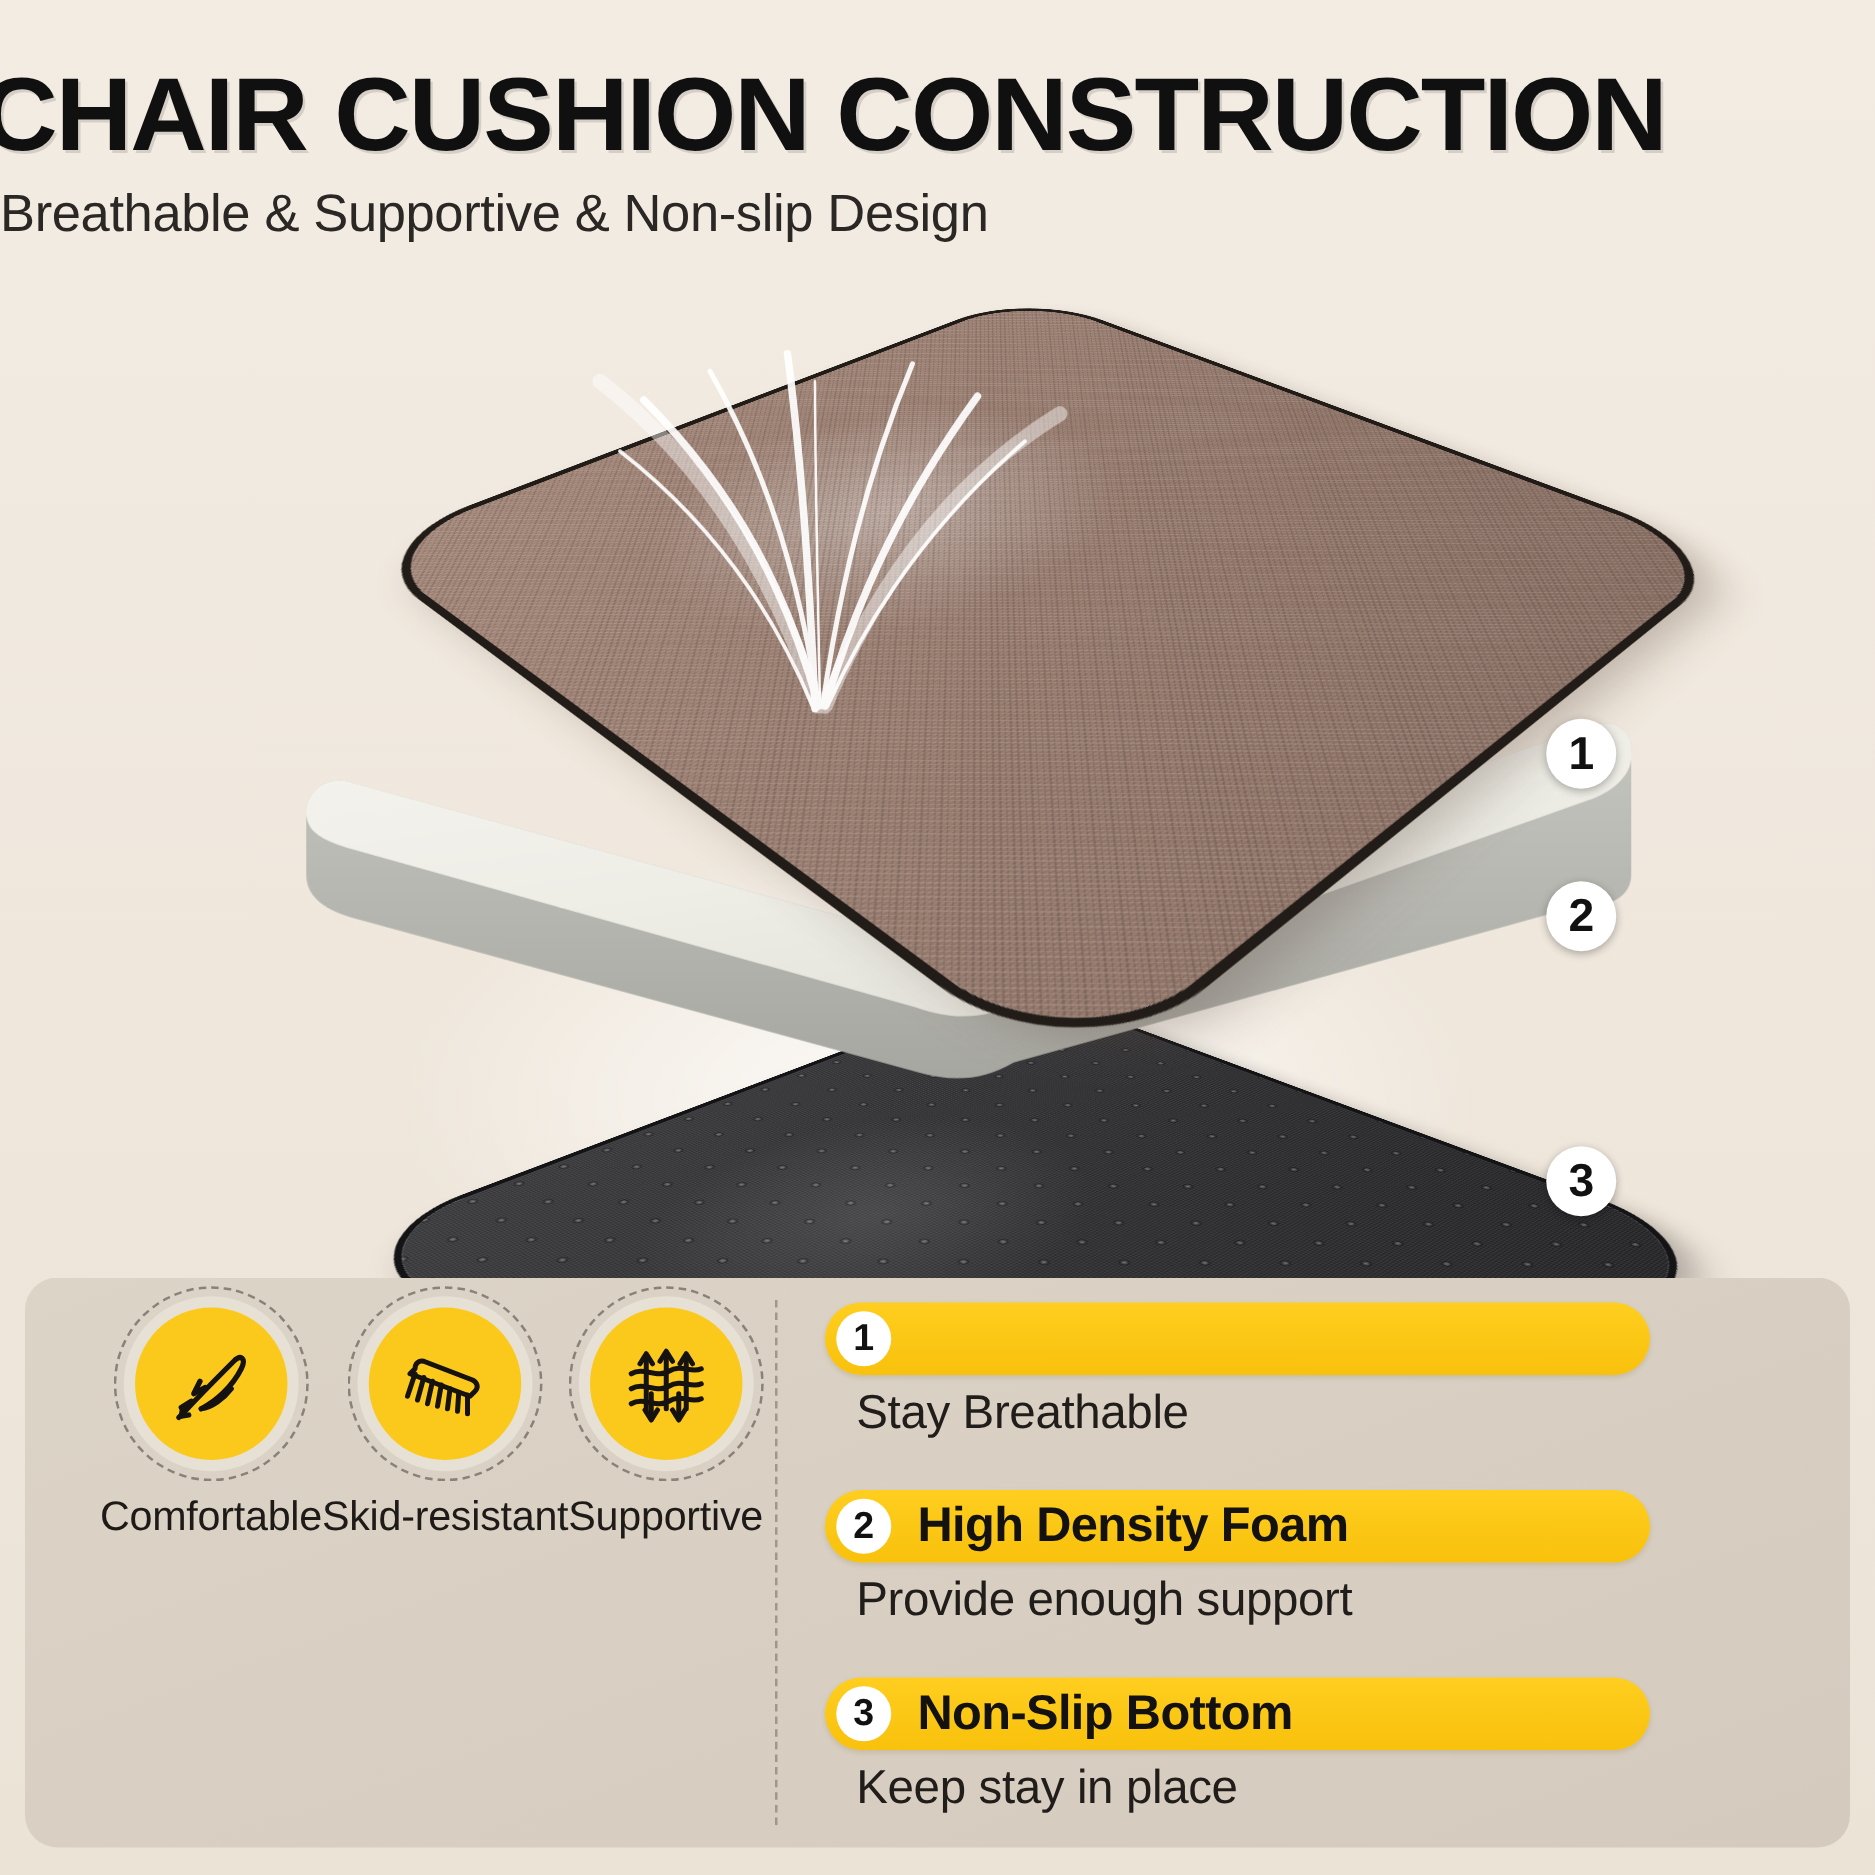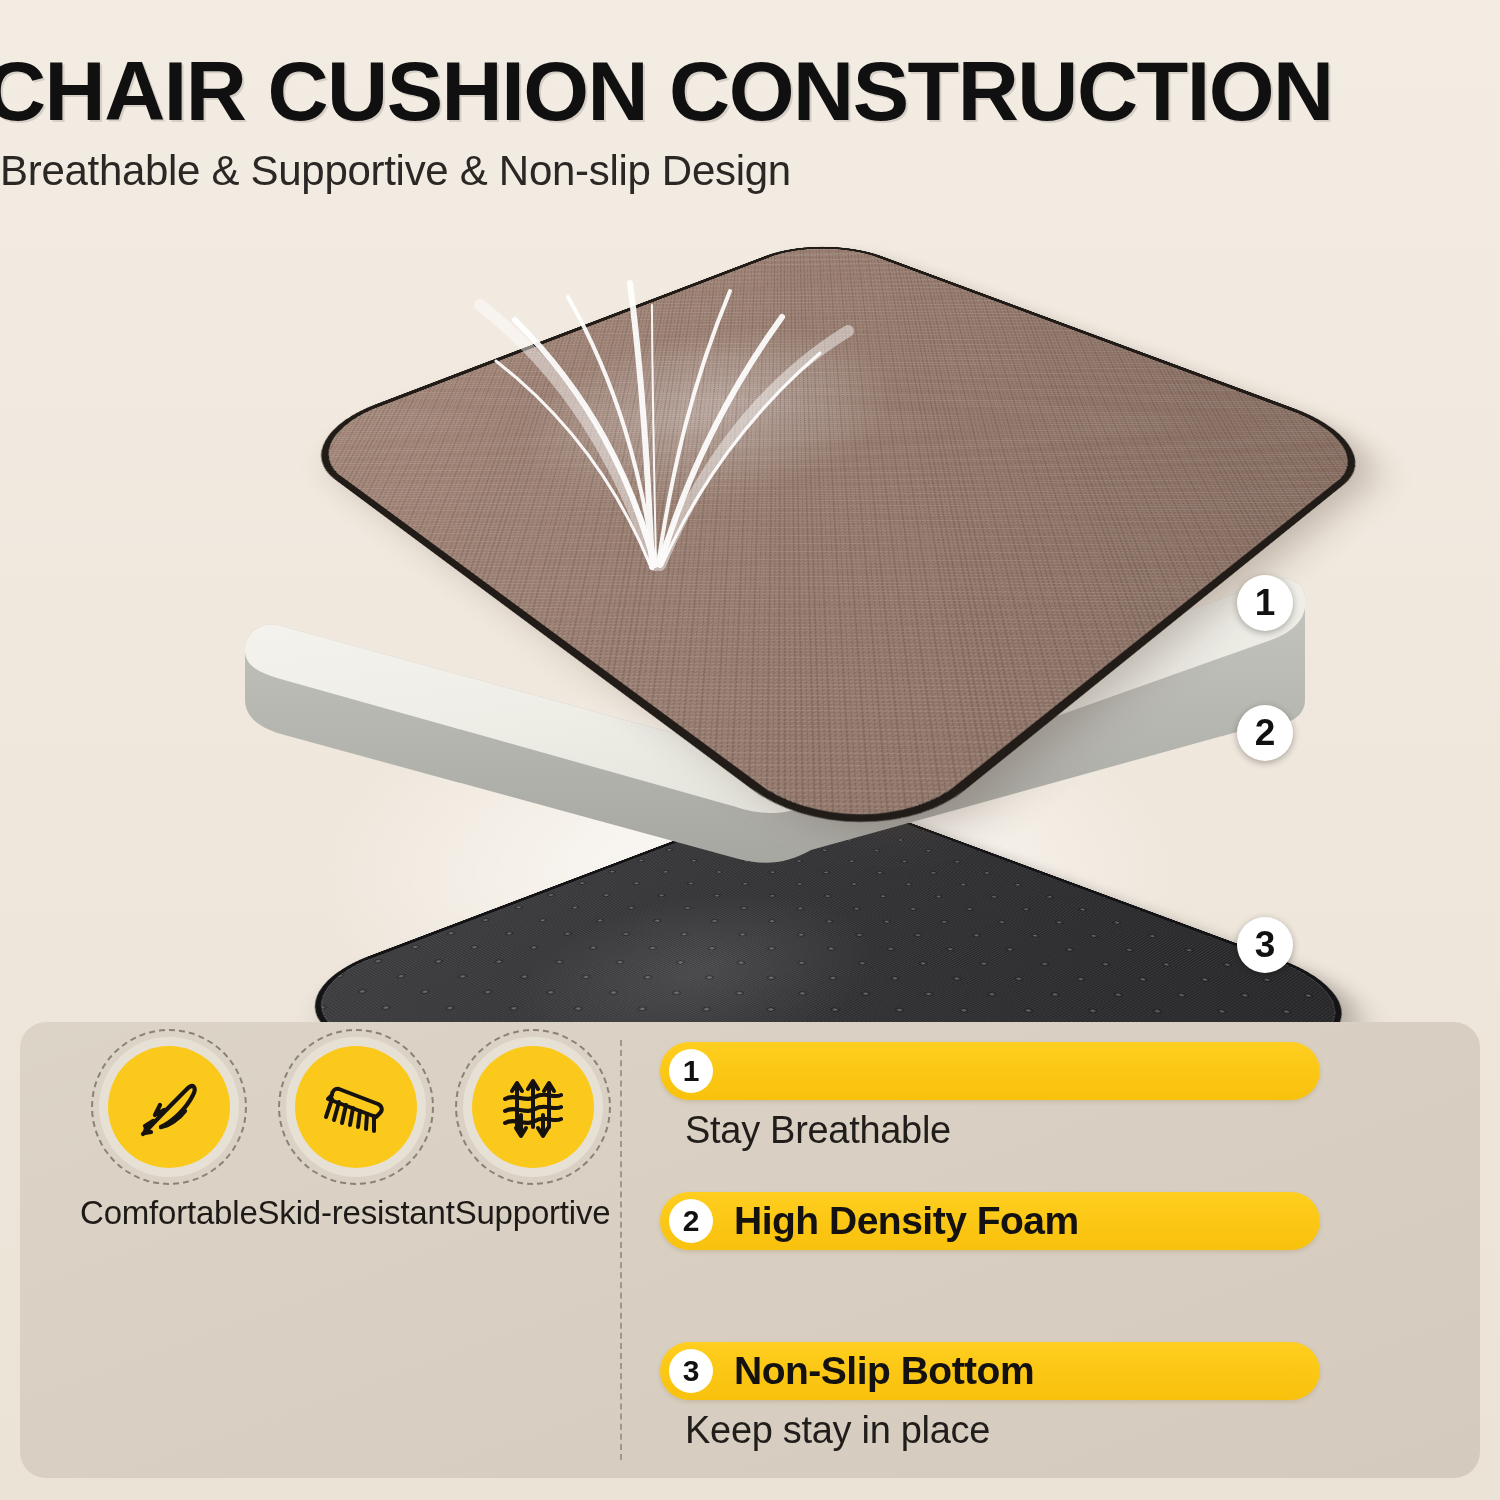--- a/index.html
+++ b/index.html
@@ -405,20 +405,21 @@
           <div class="pill-num">1</div>
         </div>
         <div class="feature-sub">Stay Breathable</div>
       </div>
 
       <div class="feature f2">
         <div class="feature-pill">
           <div class="pill-num">2</div>
           <div class="pill-title">High Density Foam</div>
         </div>
+        <div class="feature-sub">Provide enough support</div>
       </div>
 
       <div class="feature f3">
         <div class="feature-pill">
           <div class="pill-num">3</div>
           <div class="pill-title">Non-Slip Bottom</div>
         </div>
         <div class="feature-sub">Keep stay in place</div>
       </div>
 

